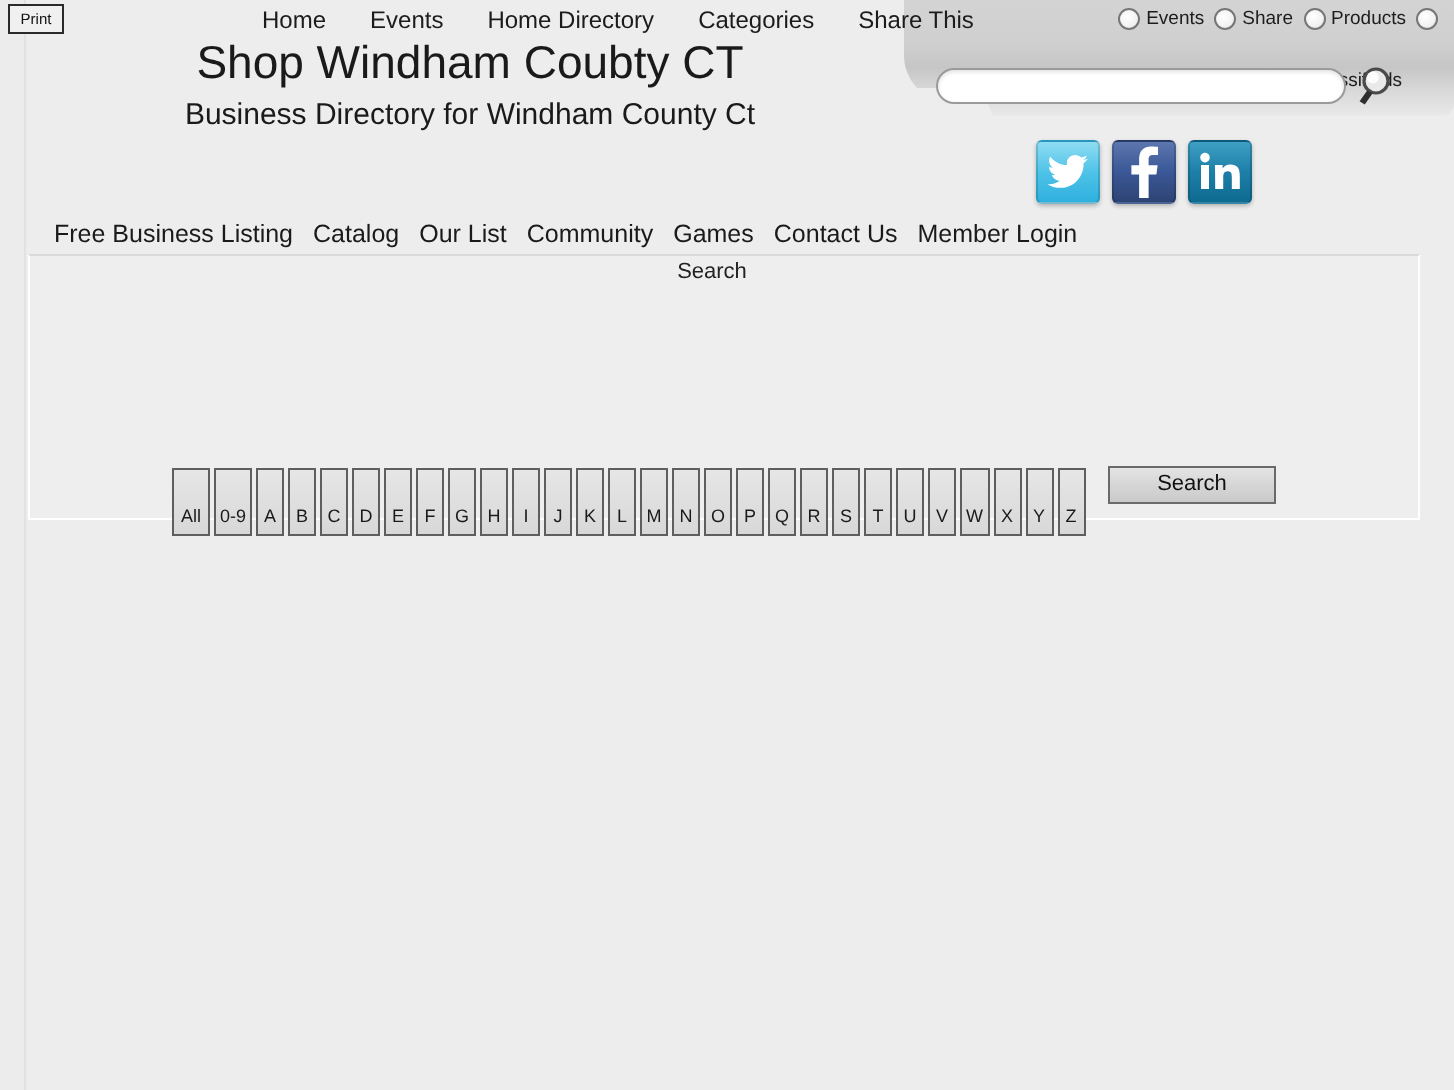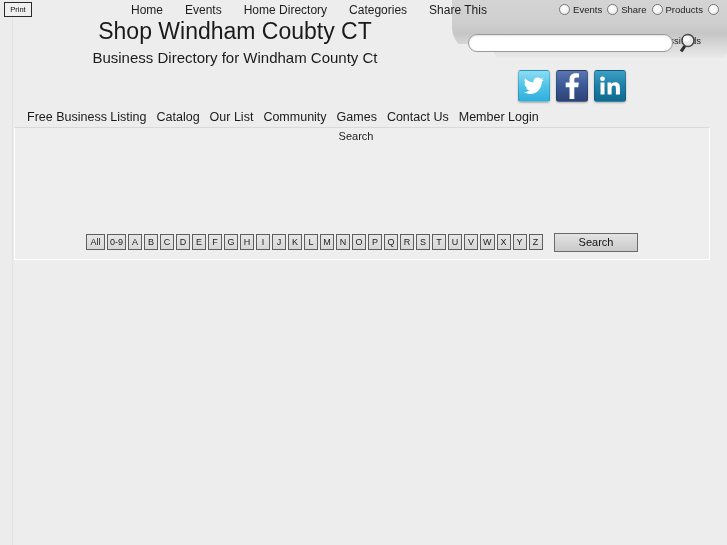--- a/index.html
+++ b/index.html
@@ -311,21 +311,21 @@
     position: absolute;
     left: 86px; top: 234px;
     display: flex;
     align-items: center;
     gap: 2px;
     z-index: 20;
   }
   .alpha-btn {
     min-width: 14px;
     height: 16px;
-    padding: 0 2px;
+    padding: 16px 2px;
     background: linear-gradient(180deg,#e6e6e6 0%, #d8d8d8 100%);
     border: 1px solid #5e5e5e;
     font-size: 9px;
     line-height: 14px;
     text-align: center;
     color: #1a1a1a;
     cursor: pointer;
     font-family: "Liberation Sans", sans-serif;
     white-space: nowrap;
   }

